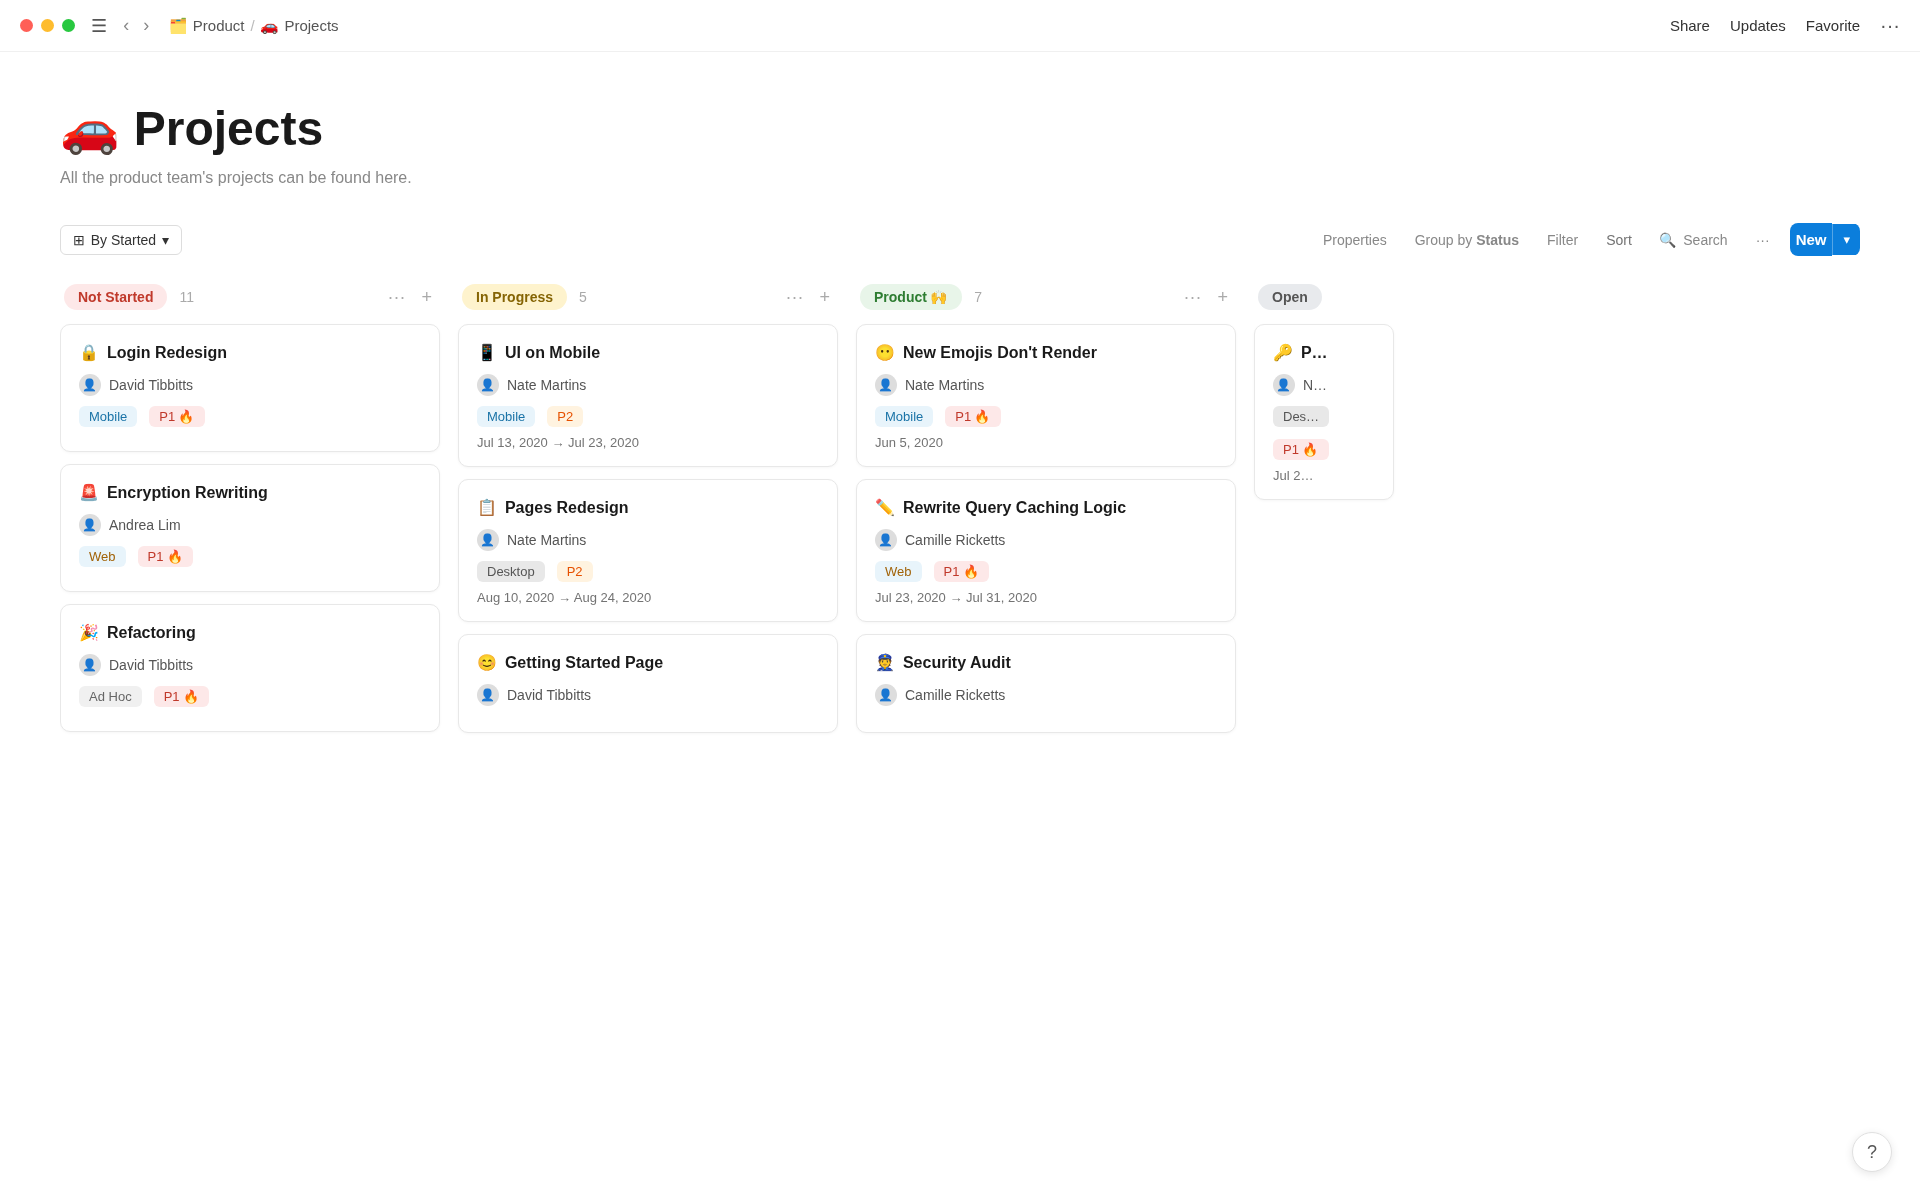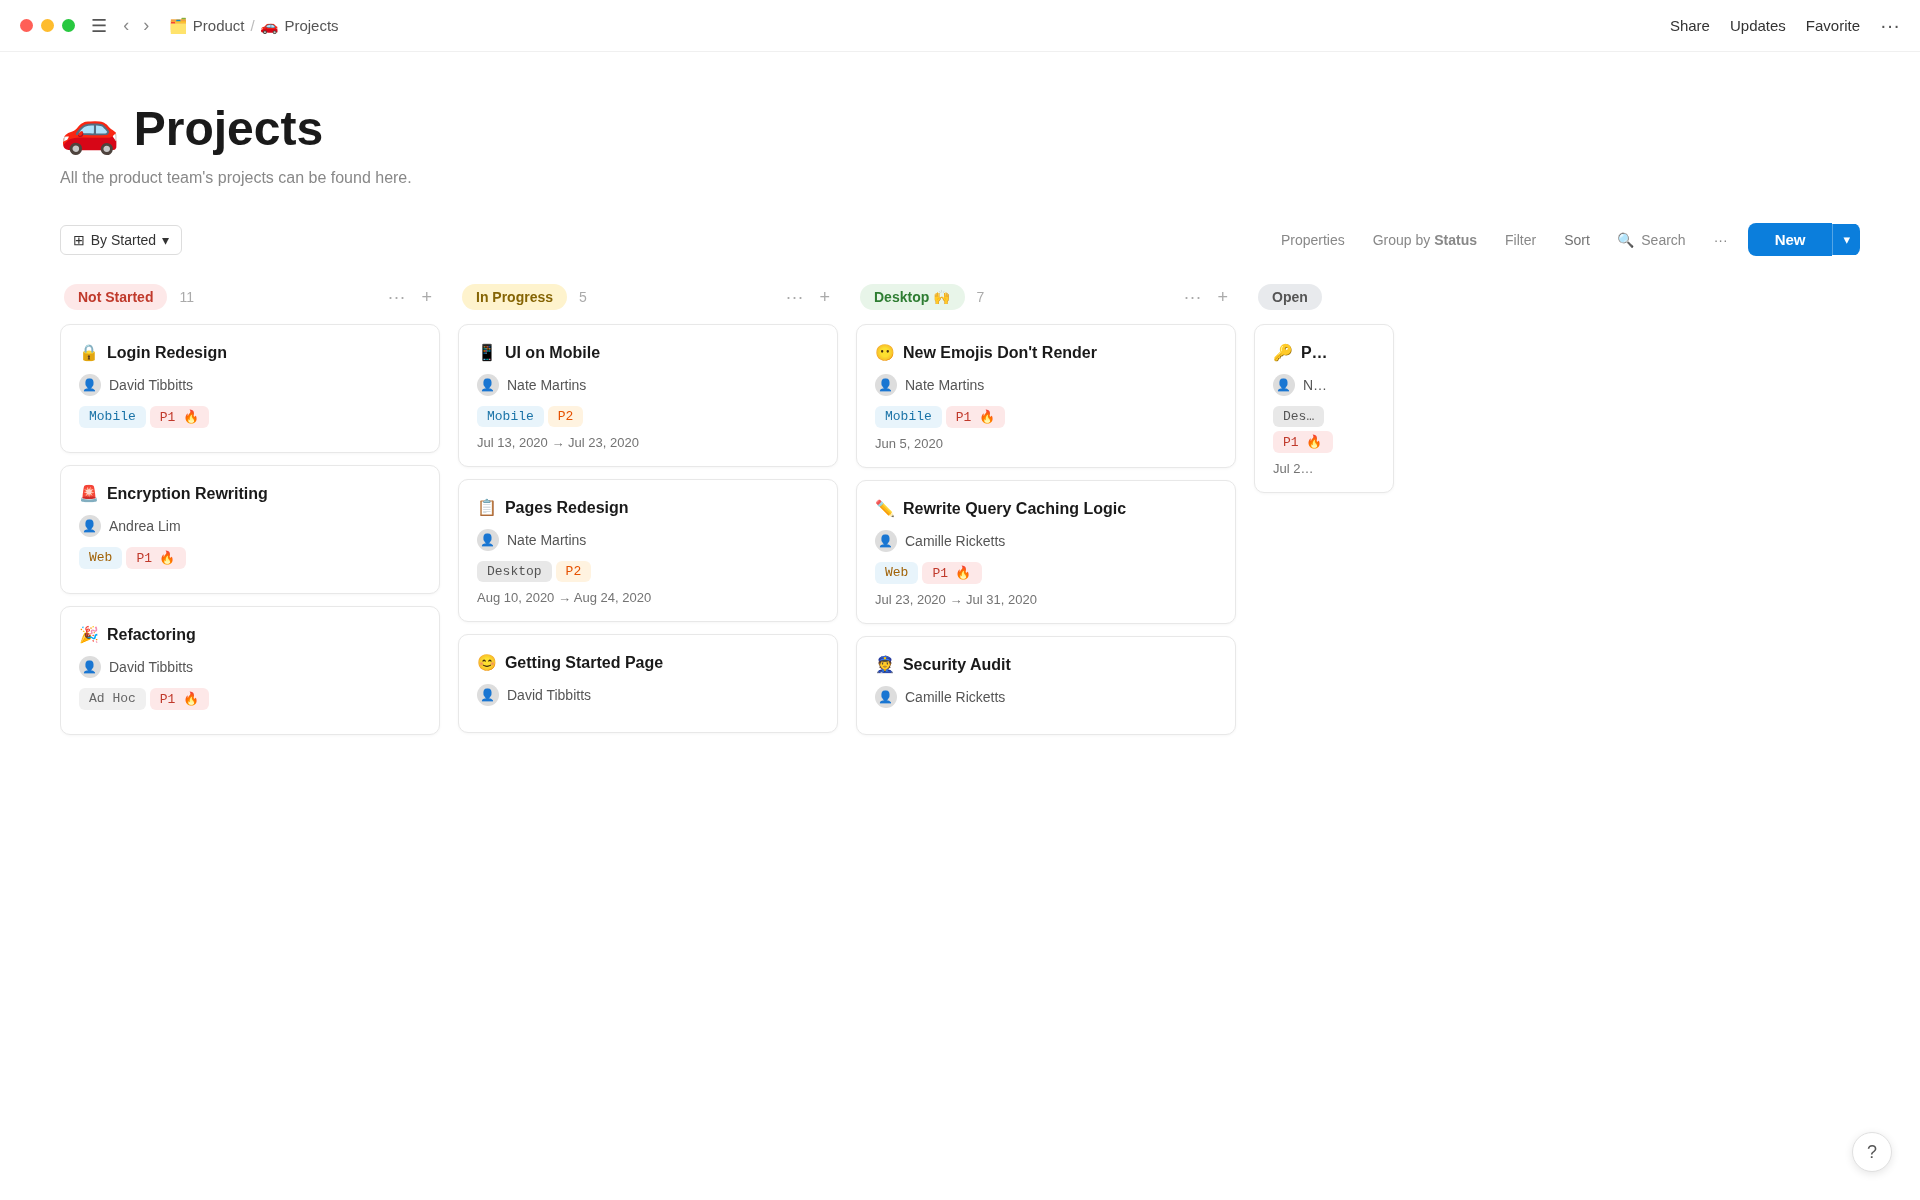--- a/index.html
+++ b/index.html
@@ -33,41 +33,41 @@
     .page-subtitle { font-size: 16px; color: #888; margin-bottom: 36px; }
 
     
     .toolbar { display: flex; align-items: center; gap: 12px; margin-bottom: 28px; flex-wrap: wrap; }
     .view-btn { display: flex; align-items: center; gap: 6px; padding: 6px 12px; border: 1px solid #ddd; border-radius: 6px; background: #fff; font-size: 14px; cursor: pointer; color: #333; }
     .toolbar-sep { flex: 1; }
     .toolbar-text-btn { background: none; border: none; font-size: 14px; color: #888; cursor: pointer; padding: 6px 8px; }
     .toolbar-text-btn.blue { color: #737373; font-weight: 400; }
     .toolbar-search { display: flex; align-items: center; gap: 6px; background: none; border: none; font-size: 14px; color: #888; cursor: pointer; padding: 6px 8px; }
     .new-btn { display: flex; align-items: center; gap: 0; border-radius: 8px; overflow: hidden; }
-    .new-main { background: #0b7edc; color: #fff; border: none; padding: 8px 27px; font-size: 15px; font-weight: 600; cursor: pointer; }
+    .new-main { background: #0b7edc; color: #fff; border: none; padding: 8px 6px; font-size: 15px; font-weight: 600; cursor: pointer; }
     .new-dropdown { background: #0b7edc; color: #fff; border: none; border-left: 1px solid rgba(255,255,255,0.3); padding: 8px 10px; font-size: 13px; cursor: pointer; }
 
     
     .board { display: flex; gap: 18px; overflow-x: hidden; align-items: flex-start; }
     .column { min-width: 380px; max-width: 380px; flex-shrink: 0; }
     .column-header { display: flex; align-items: center; gap: 8px; margin-bottom: 14px; padding: 0 4px; }
     .col-status { padding: 5px 14px; border-radius: 20px; font-size: 14px; font-weight: 600; }
     .col-status.not-started { background: #fde8e8; color: #c0392b; }
     .col-status.in-progress { background: #fef3cd; color: #856404; }
     .col-status.complete { background: #e8f5e9; color: #2e7d32; }
     .col-count { font-size: 14px; color: #aaa; margin-left: 4px; }
     .col-actions { margin-left: auto; display: flex; gap: 8px; align-items: center; }
     .col-action-btn { background: none; border: none; color: #aaa; cursor: pointer; font-size: 18px; padding: 2px 4px; }
 
     
     .card { background: #fff; border: 1px solid #e8e8e8; border-radius: 10px; padding: 18px 18px 16px; margin-bottom: 12px; box-shadow: 0 1px 3px rgba(0,0,0,0.04); }
     .card-title { font-size: 16px; font-weight: 600; display: flex; align-items: center; gap: 8px; margin-bottom: 12px; color: #1a1a1a; }
     .card-meta { display: flex; align-items: center; gap: 8px; margin-bottom: 10px; font-size: 14px; color: #555; }
     .avatar { width: 22px; height: 22px; border-radius: 50%; background: #ddd; display: inline-flex; align-items: center; justify-content: center; font-size: 12px; flex-shrink: 0; }
-    .tags { display: flex; gap: 4px; flex-wrap: wrap; margin-bottom: 8px; font-family: Liberation Mono, monospace; }
+    .tags { display: flex; gap: 12px; flex-wrap: wrap; margin-bottom: 8px; }
     .tag { padding: 3px 10px; border-radius: 6px; font-size: 13px; font-weight: 500; }
     .tag.mobile { background: #e8f4fb; color: #1a73a7; }
     .tag.web { background: #e8f4fb; color: #a16207; }
     .tag.desktop { background: #e8e8e8; color: #555; text-align: center; }
     .tag.adhoc { background: #f0f0f0; color: #666; }
     .tag.p1 { background: #fde8e8; color: #c0392b; }
     .tag.p2 { background: #fff3e0; color: #e65100; }
     .card-date { font-size: 13px; color: #737373; margin-top: 1px; }
 
     
@@ -249,21 +249,21 @@
       </div>
       <div class="card-meta">
         <span class="avatar">👤</span>
         <span>David Tibbitts</span>
       </div>
 
     </div>
       </div>
       <div class="column">
     <div class="column-header">
-      <span class="col-status complete">Desktop 🙌</span>
+      <span class="col-status complete">Product 🙌</span>
       <span class="col-count">7</span>
       <div class="col-actions">
         <button class="col-action-btn">···</button>
         <button class="col-action-btn">+</button>
       </div>
     </div>
   <div class="card">
       <div class="card-title">
         <span>😶</span>
         <span>New Emojis Don't Render</span>

